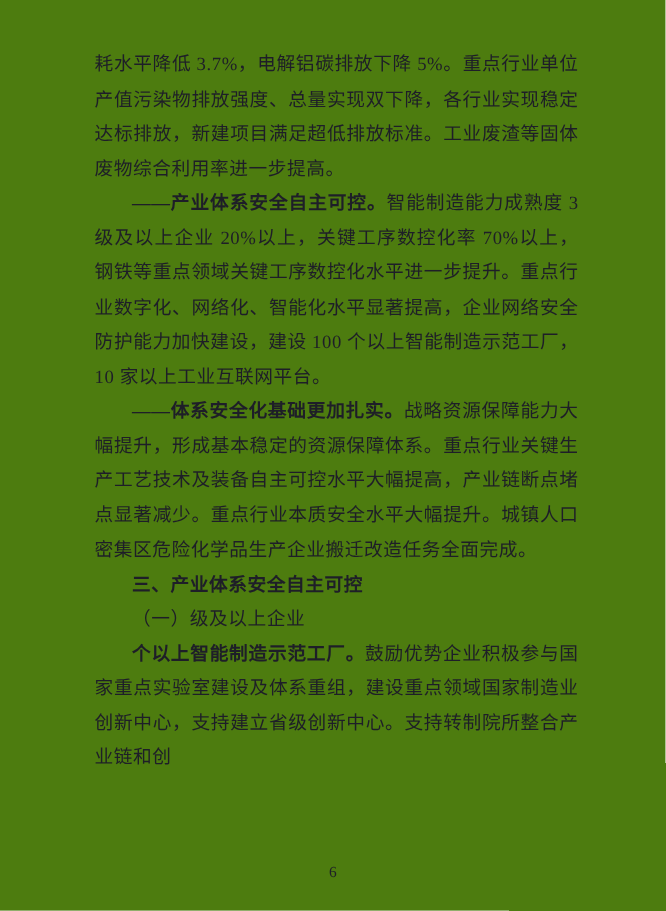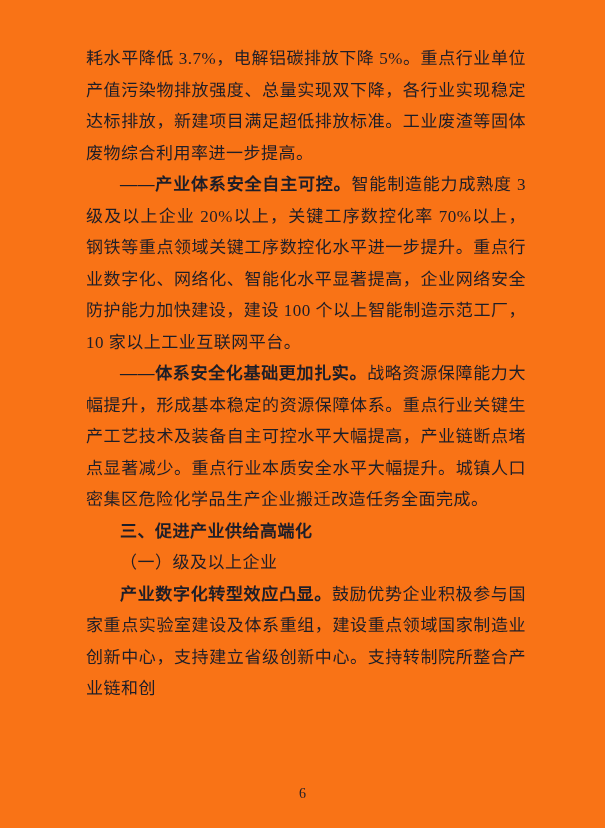--- a/index.html
+++ b/index.html
@@ -4,21 +4,21 @@
 <style>
   html, body {
     margin: 0;
     padding: 0;
     background: #ffffff;
   }
   .page {
     position: relative;
     width: 605px;
     height: 828px;
-    background: #f97316;
+    background: #4d7c0f;
     overflow: hidden;
     font-family: "Liberation Serif", "DejaVu Serif", serif;
     color: #1e1e28;
   }
   .content {
     position: absolute;
     left: 86px;
     top: 43px;
     width: 440px;
   }
@@ -59,22 +59,22 @@
 <div class="page">
   <div class="content">
 
     <p>耗水平降低 3.7%，电解铝碳排放下降 5%。重点行业单位产值污染物排放强度、总量实现双下降，各行业实现稳定达标排放，新建项目满足超低排放标准。工业废渣等固体废物综合利用率进一步提高。</p>
 
     <p class="indent"><span class="lead">——产业体系安全自主可控。</span><span>智能制造能力成熟度 3 级及以上企业 20%以上，关键工序数控化率 70%以上，钢铁等重点领域关键工序数控化水平进一步提升。重点行业数字化、网络化、智能化水平显著提高，企业网络安全防护能力加快建设，建设 100 个以上智能制造示范工厂，10 家以上工业互联网平台。</span></p>
 
     <p class="indent"><span class="lead">——体系安全化基础更加扎实。</span><span>战略资源保障能力大幅提升，形成基本稳定的资源保障体系。重点行业关键生产工艺技术及装备自主可控水平大幅提高，产业链断点堵点显著减少。重点行业本质安全水平大幅提升。城镇人口密集区危险化学品生产企业搬迁改造任务全面完成。</span></p>
 
 
-    <p class="indent h-section">三、促进产业供给高端化</p>
+    <p class="indent h-section">三、产业体系安全自主可控</p>
 
     <p class="indent h-sub">（一）级及以上企业</p>
 
-    <p class="indent"><span class="lead">产业数字化转型效应凸显。</span><span>鼓励优势企业积极参与国家重点实验室建设及体系重组，建设重点领域国家制造业创新中心，支持建立省级创新中心。支持转制院所整合产业链和创</span></p>
+    <p class="indent"><span class="lead">个以上智能制造示范工厂。</span><span>鼓励优势企业积极参与国家重点实验室建设及体系重组，建设重点领域国家制造业创新中心，支持建立省级创新中心。支持转制院所整合产业链和创</span></p>
 
   </div>
 
   <div class="page-number">6</div>
 </div>
 
 </body></html>

